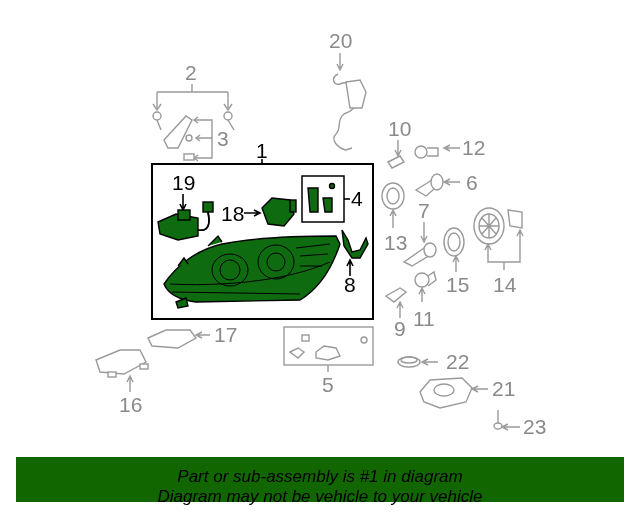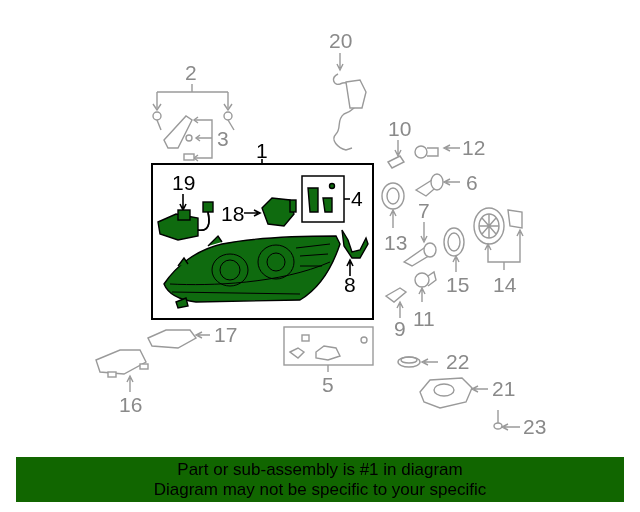--- a/index.html
+++ b/index.html
@@ -8,21 +8,21 @@
   #diagram { position: absolute; left: 0; top: 0; width: 640px; height: 512px; }
   .lbl { font-family: "Liberation Sans", sans-serif; font-size: 21px; fill: #8a8a8a; }
   .lbl-hl { font-family: "Liberation Sans", sans-serif; font-size: 21px; fill: #000000; }
   .g { fill: none; stroke: #9a9a9a; stroke-width: 1.4; }
   .gf { fill: #ffffff; stroke: #9a9a9a; stroke-width: 1.4; }
   .k { fill: none; stroke: #000000; stroke-width: 1.6; }
   .kf { fill: #0f6b0f; stroke: #000000; stroke-width: 1.4; }
   .kfl { fill: none; stroke: #000000; stroke-width: 1; }
   #banner { position: absolute; left: 16px; top: 457px; width: 608px; height: 45px;
             background: #116600; color: #000000; text-align: center;
-            font-size: 17px; line-height: 20px; padding-top: 3px; box-sizing: border-box; }
+            font-size: 17px; line-height: 20px; padding-top: 10px; box-sizing: border-box; font-style: italic; }
   #banner div { white-space: nowrap; }
 </style>
 </head>
 <body>
 
 <svg id="diagram" viewBox="0 0 640 512" xmlns="http://www.w3.org/2000/svg">
 
   <g>
     <text class="lbl" x="185" y="80">2</text>
     <path class="g" d="M192 84 V92 M157 92 H228 M157 92 V108 M228 92 V108"></path>
@@ -199,14 +199,14 @@
   <g>
     <path class="g" d="M498 410 V424"></path>
     <ellipse class="gf" cx="498" cy="426" rx="4" ry="3"></ellipse>
     <path class="g" d="M504 427 H520 M508 424 L502 427 L508 430"></path>
     <text class="lbl" x="523" y="434">23</text>
   </g>
 </svg>
 
 <div id="banner">
   <div>Part or sub-assembly is #1 in diagram</div>
-  <div>Diagram may not be specific to your specific</div>
+  <div>Diagram may not be vehicle to your vehicle</div>
 </div>
 
 </body></html>

